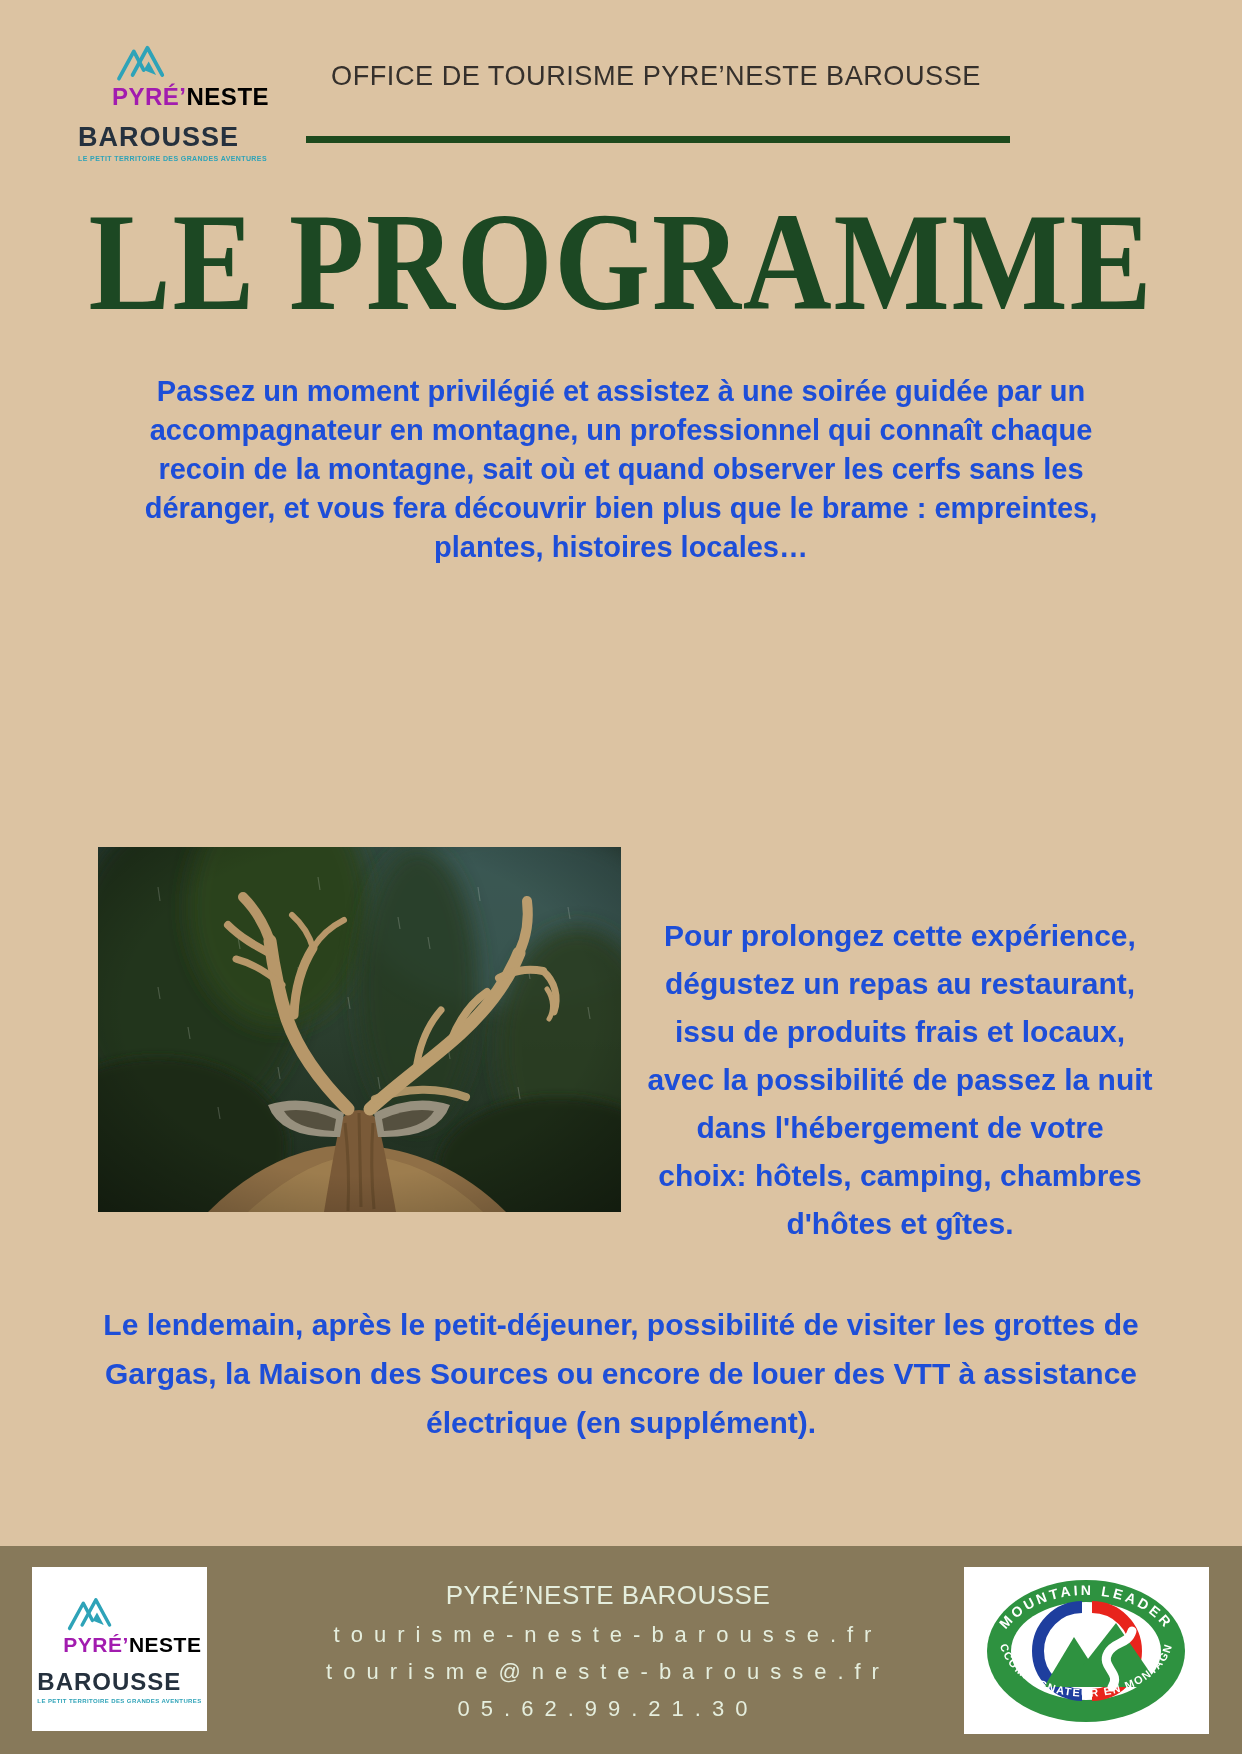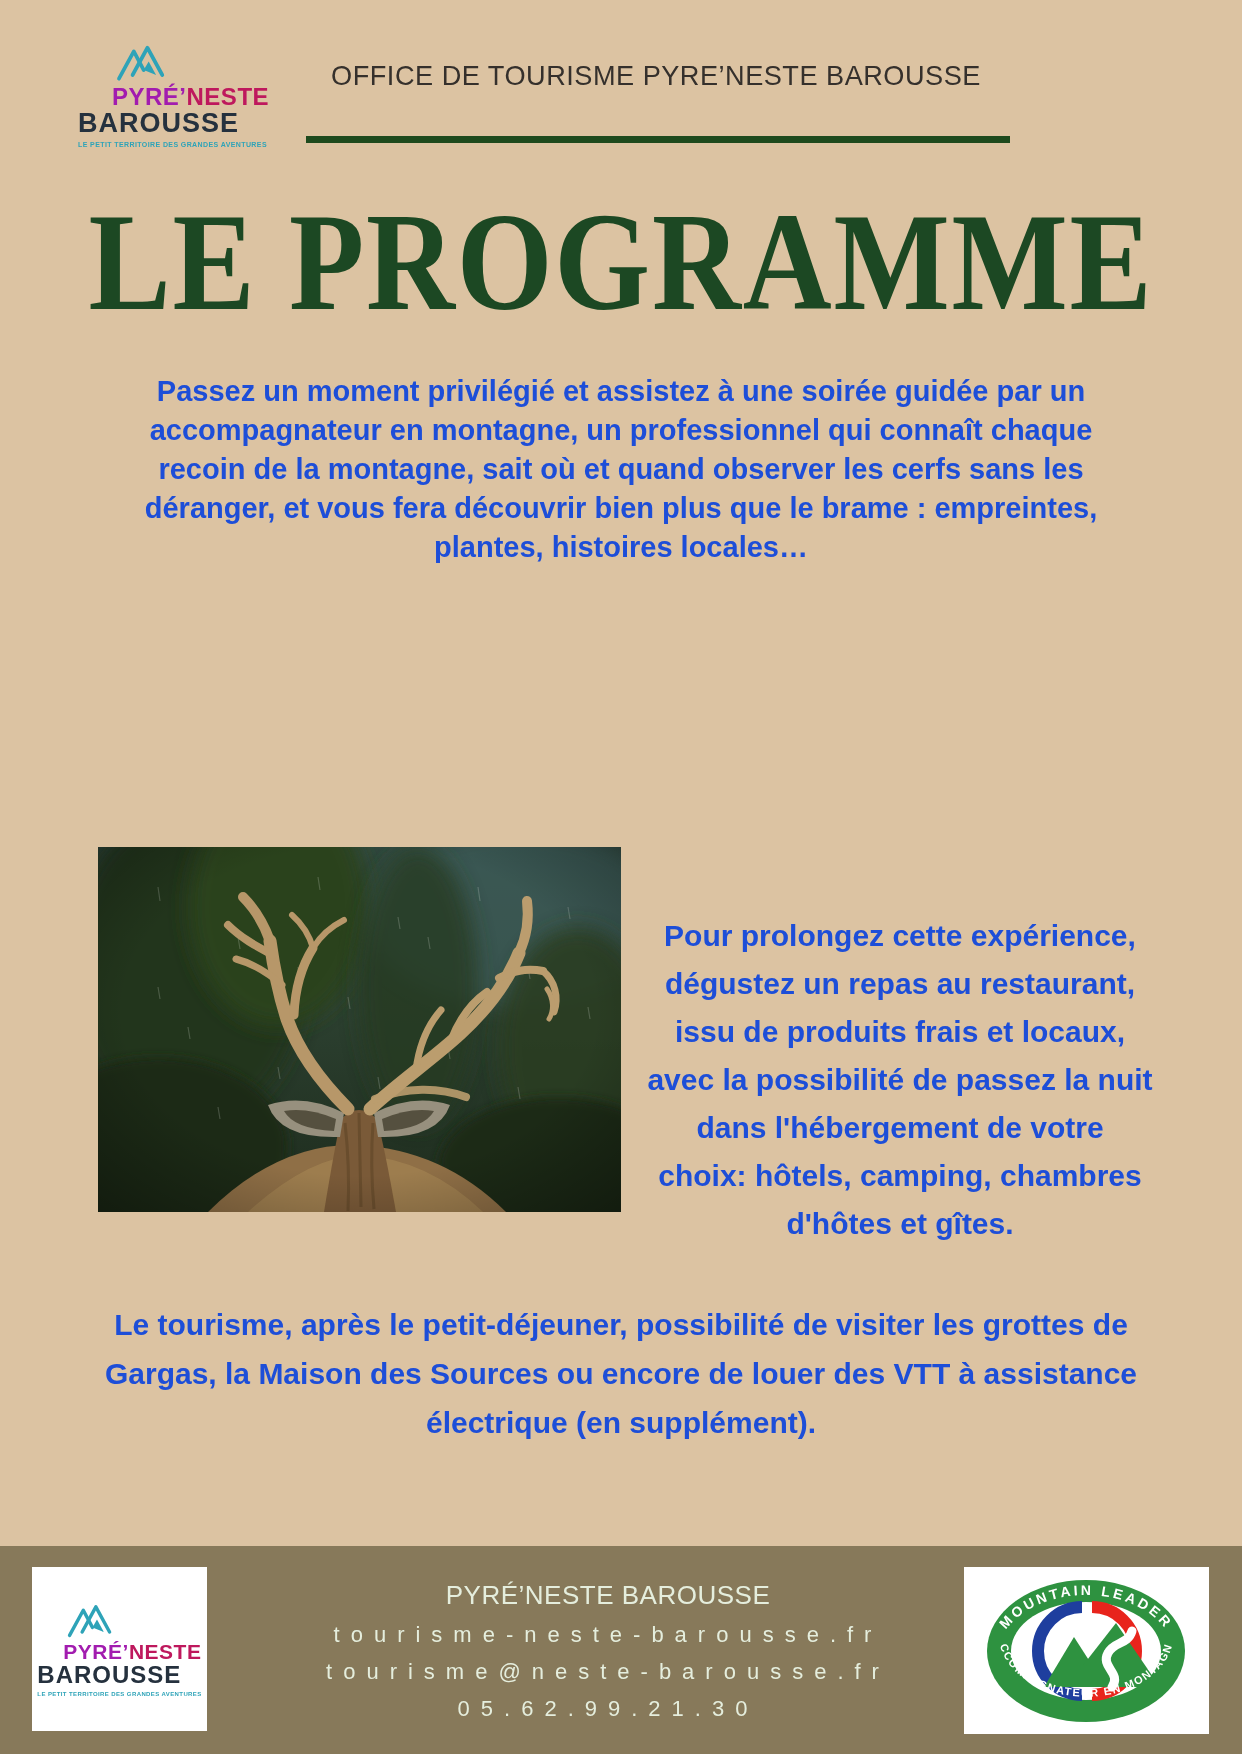--- a/index.html
+++ b/index.html
@@ -4,23 +4,23 @@
 <style>
   html,body{margin:0;padding:0;background:#888;}
   .page{position:relative;width:1242px;height:1754px;margin:0 auto;background:#dcc3a2;
         font-family:"Liberation Sans",sans-serif;overflow:hidden;}
   .abs{position:absolute;}
 
   
   .brand{line-height:1;}
   .brand .icon-row{margin-left:36px;}
   .brand .l1{margin-left:34px;font-weight:700;font-size:24px;letter-spacing:.5px;}
-  .brand .l2{font-weight:700;font-size:27px;letter-spacing:1px;color:#25313e;margin-top:1px;}
+  .brand .l2{font-weight:700;font-size:27px;letter-spacing:1px;color:#25313e;margin-top:15px;}
   .brand .tag{font-size:7px;letter-spacing:.4px;color:#2ea3b8;font-weight:700;margin-top:4px;white-space:nowrap;}
-  .teal{color:#a21caf;} .navy{color:#be185d;}
+  .teal{color:#a21caf;} .navy{color:#000000;}
 
   .brand.small .icon-row{margin-left:28px;}
   .brand.small .l1{margin-left:26px;font-size:21px;}
   .brand.small .l2{font-size:24px;}
   .brand.small .tag{font-size:6px;}
 
   
   .office-title{left:70px;right:0;top:60px;text-align:center;font-size:28px;color:#35302c;
                 letter-spacing:.5px;transform:scaleX(.97);}
   .divider{left:306px;top:136px;width:704px;height:7px;background:#1e4a1d;}
@@ -147,21 +147,21 @@
   </div>
 
   <div class="abs para side">Pour prolongez cette expérience,
 dégustez un repas au restaurant,
 issu de produits frais et locaux,
 avec la possibilité de passez la nuit
 dans l'hébergement de votre
 choix: hôtels, camping, chambres
 d'hôtes et gîtes.</div>
 
-  <div class="abs para p4">Le tourisme, après le petit-déjeuner, possibilité de visiter les grottes de
+  <div class="abs para p4">Le lendemain, après le petit-déjeuner, possibilité de visiter les grottes de
 Gargas, la Maison des Sources ou encore de louer des VTT à assistance
 électrique (en supplément).</div>
 
   <div class="abs footer">
 
     <div class="logo-box">
       <div class="brand small">
         <div class="icon-row">
           <svg width="48" height="36" viewBox="0 0 84 62">
             <path d="M8 58 L32 14 L48 44" fill="none" stroke="#2ea3b8" stroke-width="6" stroke-linejoin="round" stroke-linecap="round"></path>

